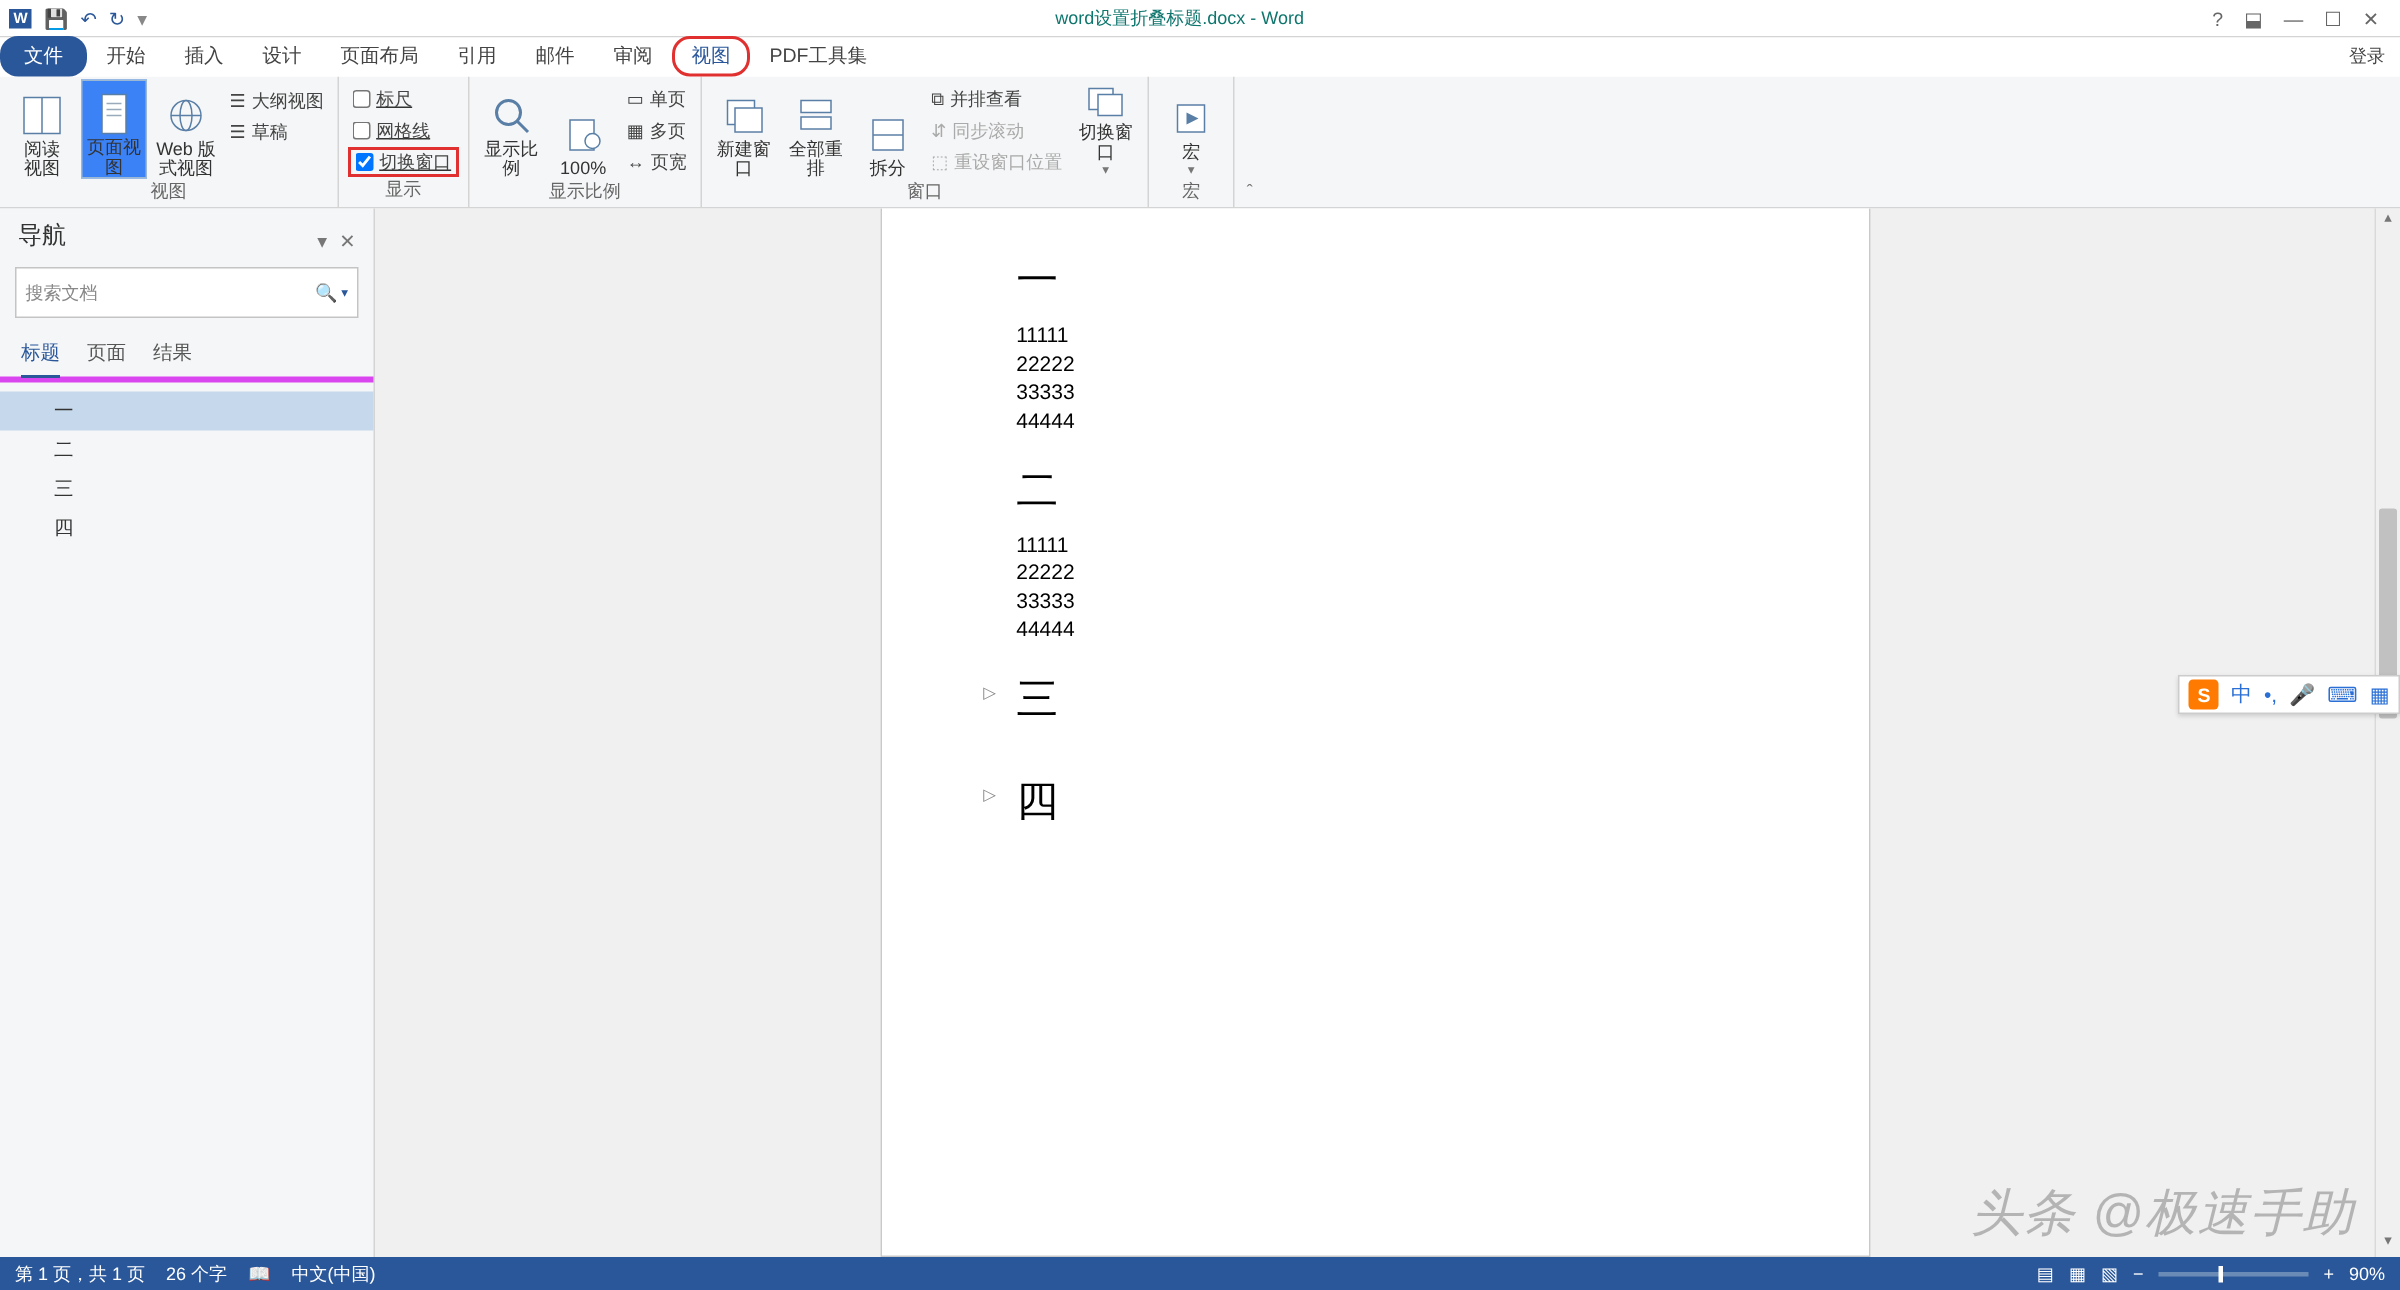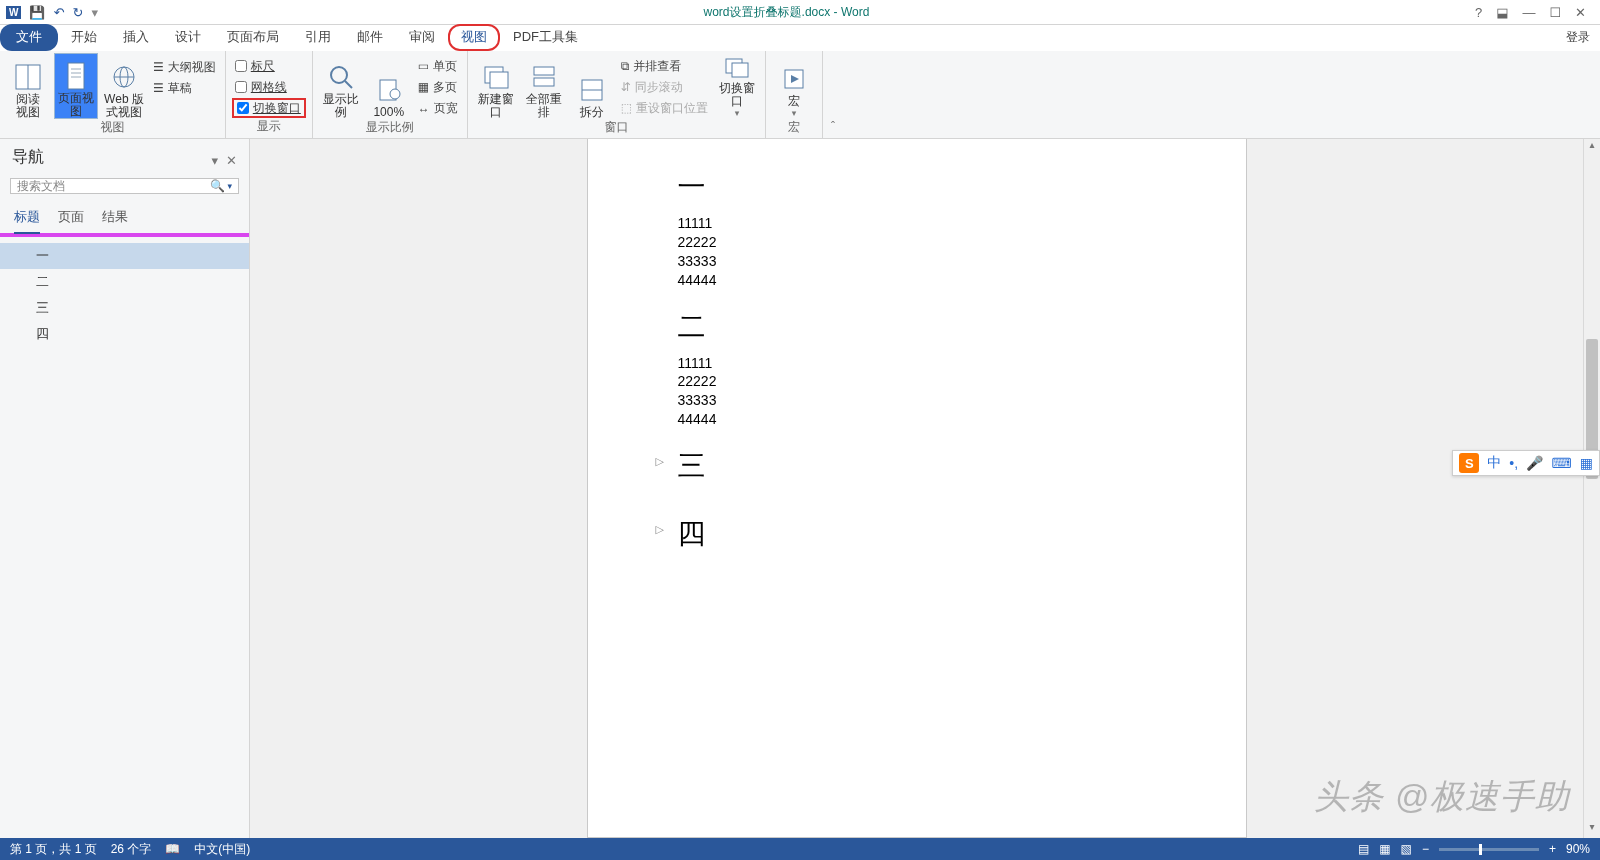--- a/index.html
+++ b/index.html
@@ -37,21 +37,21 @@
 
 
 svg { display:block; }
 .page-ic { width:26px; height:30px; }
 
 
 .workarea { display:flex; height:calc(100% - 25px - 26px - 88px - 22px); }
 .nav { width:250px; border-right:1px solid #d4d4d4; background:#f5f6f7; display:flex; flex-direction:column; font-size:13px; color:#333; }
 .nav-header { display:flex; align-items:flex-end; justify-content:space-between; padding:8px 12px 4px; font-size:16px; color:#333;gap:41px; }
 .nav-header .ctl { display:flex; gap:8px; color:#777; font-size:13px;}
-.nav-search { margin:6px 10px; border:1px solid #c4c4c4; background:#fff; height:16px; display:flex; align-items:center; padding:0 6px; color:#888; font-size:12px;}
+.nav-search { margin:6px 10px; border:1px solid #c4c4c4; background:#fff; height:34px; display:flex; align-items:center; padding:0 6px; color:#888; font-size:12px;}
 .nav-search .sic { margin-left:auto; color:#2a579a; display:flex; gap:2px; align-items:center;}
 .nav-tabs { display:flex; gap:18px; padding:8px 14px 0; font-size:13px; color:#555; border-bottom:4px solid #d946ef;}
 .nav-tabs .nt { padding-bottom:6px; }
 .nav-tabs .nt.active { color:#2a579a; border-bottom:2px solid #2a579a; margin-bottom:-1px;}
 .nav-list { padding:6px 0; font-size:13px; }
 .nav-item { padding:4px 10px 4px 36px; color:#333; }
 .nav-item.sel { background:#c6d8eb; }
 
 
 .docwrap { flex:1; background:#f0f0f0; position:relative; display:flex; justify-content:center; overflow:hidden;}
@@ -70,21 +70,21 @@
 .status { height:22px; background:#2a579a; color:#fff; display:flex; align-items:center; font-size:12px; padding:0 10px; gap:14px;}
 .status .right { margin-left:auto; display:flex; align-items:center; gap:10px;}
 .zoom-track { width:100px; height:3px; background:#6a8bb5; position:relative; }
 .zoom-track .h { position:absolute; width:3px; height:11px; background:#fff; top:-4px; left:40%;}
 
 
 .ime { position:absolute; right:0; top:450px; background:#fff; border:1px solid #ccc; display:flex; align-items:center; gap:8px; padding:2px 6px; font-size:14px; color:#2a6fd6; box-shadow:0 1px 3px rgba(0,0,0,.15);}
 .ime .logo { width:20px; height:20px; background:#ff7a00; color:#fff; display:flex; align-items:center; justify-content:center; font-weight:bold; border-radius:3px; font-size:13px;}
 
 
-.wm { position:absolute; right:30px; bottom:40px; font-size:34px; color:rgba(0,0,0,.25); font-weight:500; letter-spacing:1px; pointer-events:none; font-style:italic;}
+.wm { position:absolute; right:30px; bottom:28px; font-size:34px; color:rgba(0,0,0,.25); font-weight:500; letter-spacing:1px; pointer-events:none; font-style:italic;}
 </style>
 </head>
 <body>
 
 <div class="titlebar">
   <div class="qat">
     <span style="background:#2a579a;color:#fff;padding:1px 3px;font-size:10px;font-weight:bold;">W</span>
     <span>💾</span>
     <span>↶</span>
     <span>↻</span>

